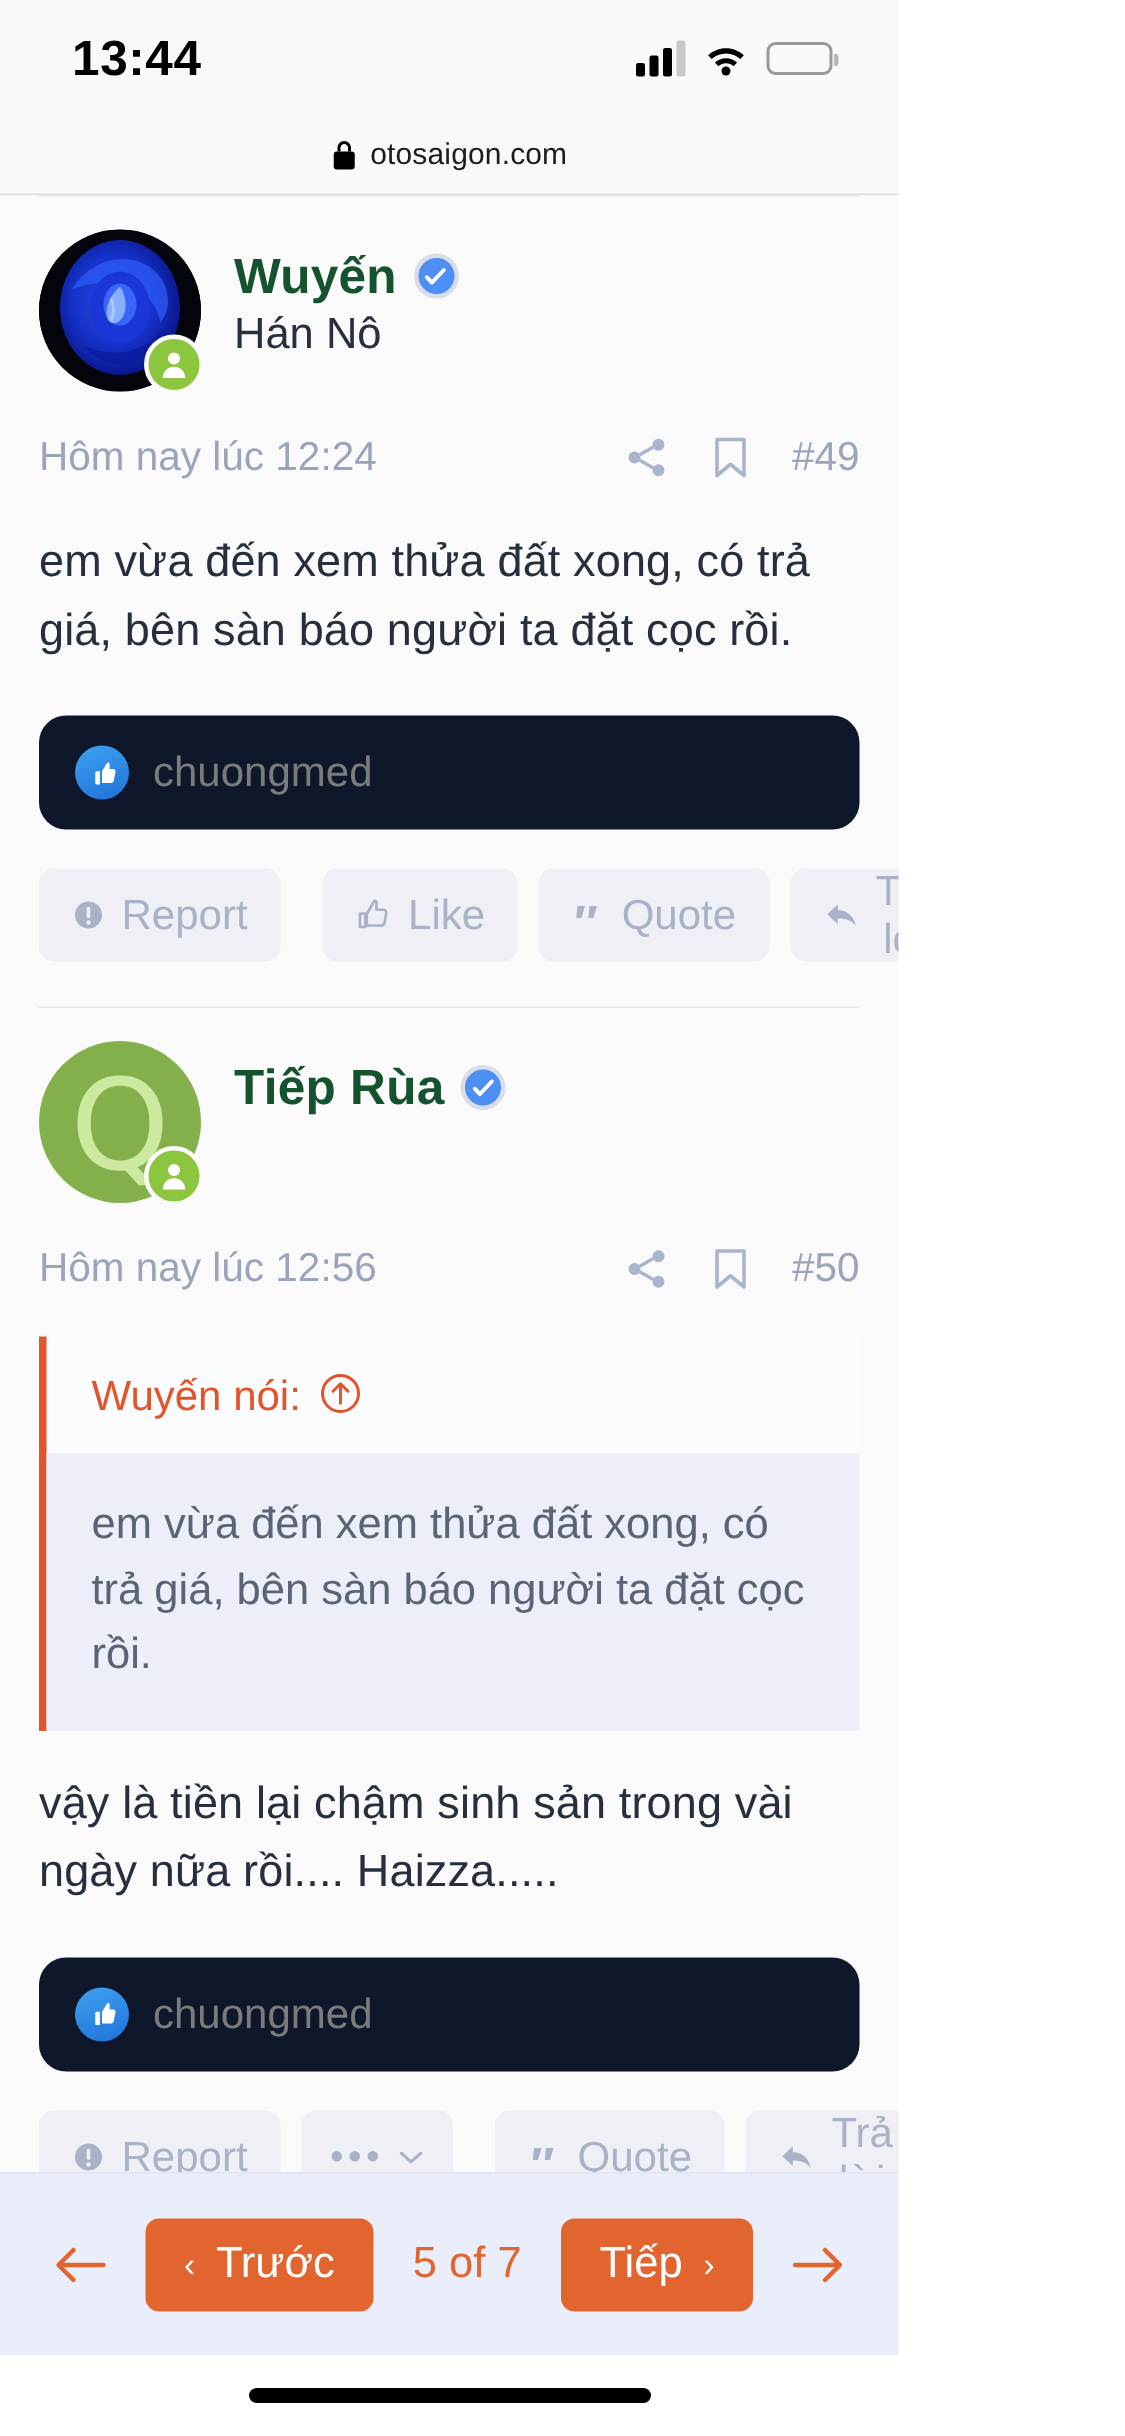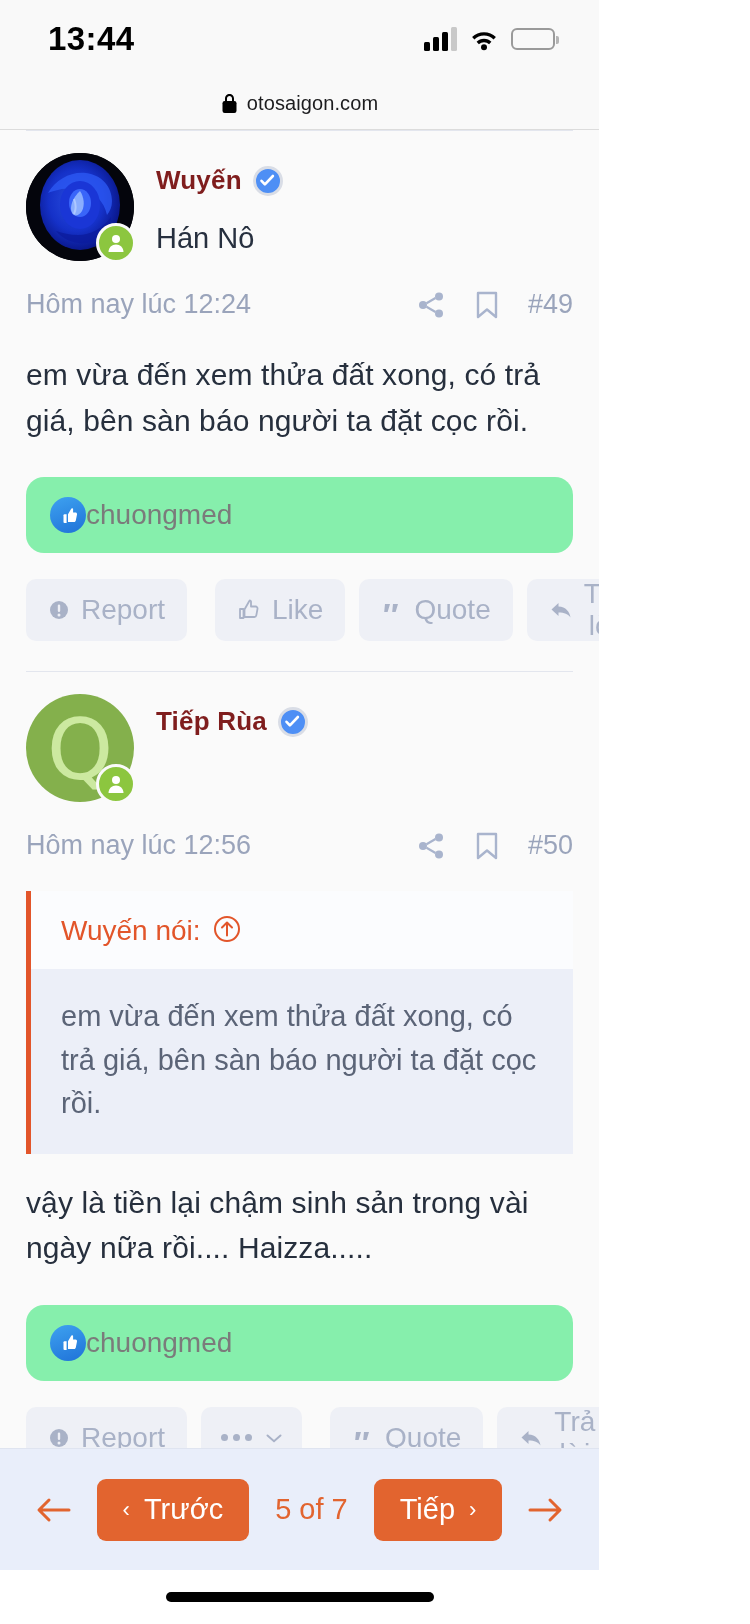--- a/index.html
+++ b/index.html
@@ -76,47 +76,47 @@
   .online-dot {
     position: absolute; right: -2px; bottom: -2px;
     width: 40px; height: 40px; border-radius: 50%;
     background: #8cc63f; border: 3px solid #fafafa;
     display: flex; align-items: center; justify-content: center;
   }
   .online-dot svg { width: 22px; height: 22px; }
 
   .id-col { margin-left: 22px; padding-top: 12px; }
   .name-row { display: flex; align-items: center; gap: 11px; }
-  .username { font-size: 26px; font-weight: 700; color: #7f1d1d; letter-spacing: 0.2px; }
+  .username { font-size: 33px; font-weight: 700; color: #14532d; letter-spacing: 0.2px; }
   .verified {
     width: 30px; height: 30px; border-radius: 50%;
     background: #4e8ff5; border: 3px solid #d9dde6;
     display: flex; align-items: center; justify-content: center; flex: 0 0 30px;
   }
   .verified svg { width: 17px; height: 17px; }
-  .usertitle { font-size: 29px; color: #27303f; margin-top: 26px; }
+  .usertitle { font-size: 29px; color: #27303f; margin-top: 4px; }
 
   .meta-row {
     display: flex; align-items: center; justify-content: space-between;
     padding: 28px 0 6px 0;
   }
   .timestamp { font-size: 27px; color: #9aa4bb; }
   .meta-icons { display: flex; align-items: center; gap: 28px; }
   .meta-icons svg { display: block; }
   .postnum { font-size: 27px; color: #9aa4bb; }
 
   .post-body {
     font-size: 30px; line-height: 1.52; color: #262f3d;
     padding: 26px 0 0 0; letter-spacing: 0.1px;
   }
 
   .reaction-bar {
     margin-top: 34px;
-    background: #86efac; border-radius: 18px;
-    height: 76px; display: flex; align-items: center; gap: 0;
+    background: #0f172a; border-radius: 18px;
+    height: 76px; display: flex; align-items: center; gap: 16px;
     padding: 0 24px;
   }
   .thumb-badge {
     width: 36px; height: 36px; border-radius: 50%; flex: 0 0 36px;
     background: linear-gradient(160deg, #3ea2f0 0%, #1f72d8 100%);
     display: flex; align-items: center; justify-content: center;
   }
   .thumb-badge svg { width: 21px; height: 21px; }
   .reaction-name { font-size: 28px; color: #7b7b7b; }
 

